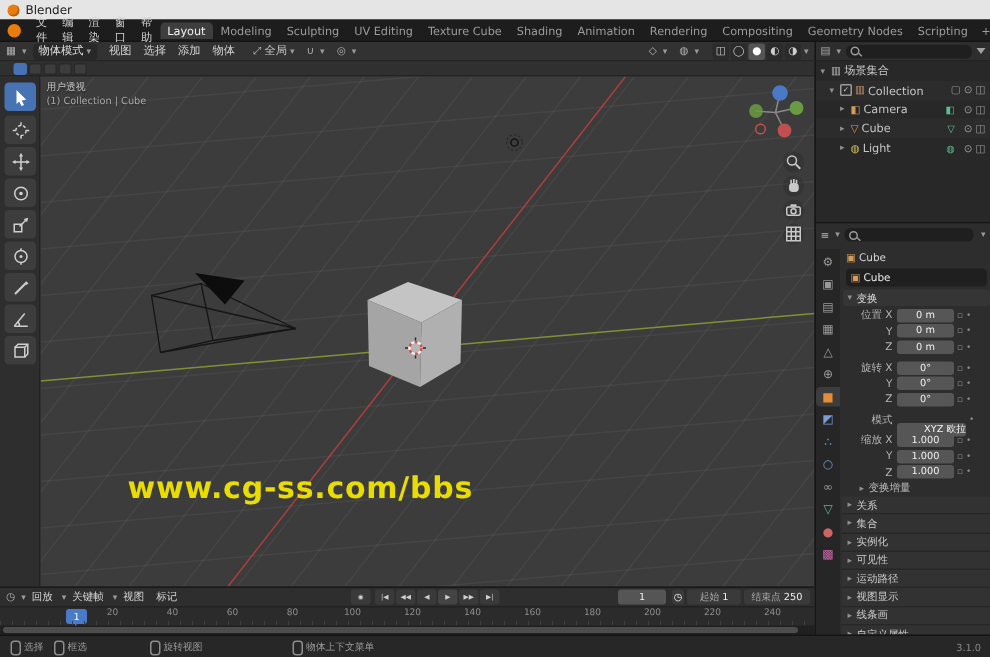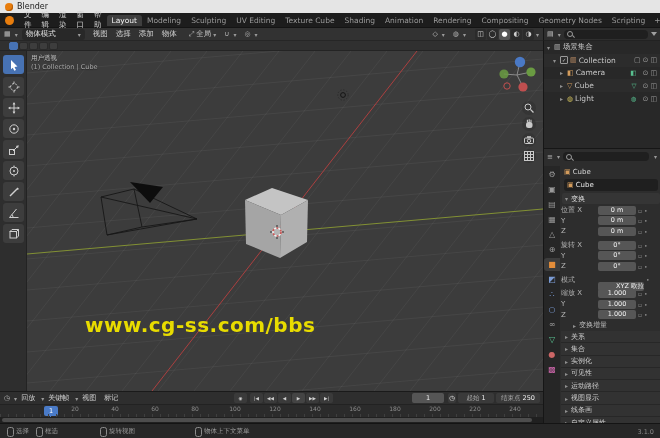--- a/index.html
+++ b/index.html
@@ -23,21 +23,21 @@
   .ws-tab.active{background:#3e3e3e;color:#f0f0f0;}
   .ws-add{color:#9b9b9b;padding:0 4px;}
   .caret{font-size:6px;color:#9a9a9a;margin-left:2px;}
   .miniicon{font-size:7px;color:#b5b5b5;margin-right:2px;}
 
   
   .vph{left:0;top:28px;width:543px;height:13px;background:#323232;display:flex;align-items:center;
        font-size:7.5px;border-bottom:1px solid #262626;box-sizing:border-box;}
   .vph .menu-item{padding:0 4px;}
   .mode-pill{background:#282828;border-radius:3px;height:11px;display:inline-flex;align-items:center;
-             padding:0 4px;margin:0 4px;color:#e0e0e0;gap:20px;}
+             padding:0 4px;margin:0 4px;color:#e0e0e0;}
   .hdr-group{display:inline-flex;align-items:center;margin-left:8px;color:#c5c5c5;}
   .shade-btn{width:11px;height:11px;border-radius:2px;display:inline-flex;align-items:center;
              justify-content:center;font-size:7px;color:#cfcfcf;background:#2b2b2b;margin-left:1px;}
   .shade-btn.active{background:#555;color:#fff;}
 
   
   .toolset{left:0;top:41px;width:543px;height:10px;background:#303030;border-bottom:1px solid #242424;
            display:flex;align-items:center;box-sizing:border-box;padding-left:9px;}
   .selmode{width:9px;height:8px;border-radius:2px;background:#3d3d3d;margin-right:1px;
            display:inline-block;box-sizing:border-box;border:1px solid #2a2a2a;}
@@ -92,21 +92,21 @@
   .ptab.active{background:#3d3d3d;border-radius:3px 0 0 3px;}
   .t-object{color:#e58e3a;}.t-mod{color:#7a9bd4;}.t-part{color:#7a9bd4;}.t-phys{color:#7a9bd4;}
   .t-data{color:#58c090;}.t-mat{color:#cc6666;}.t-tex{color:#cc66aa;}
   .props-content{position:absolute;left:17px;top:17px;width:100px;}
   .crumb{display:flex;align-items:center;height:12px;padding:0 3px;color:#d5d5d5;}
   .namefield{display:flex;align-items:center;height:12px;margin:1px 3px;background:#1f1f1f;
              border-radius:3px;padding:0 3px;color:#e8e8e8;}
   .sect-h{display:flex;align-items:center;height:11px;background:#353535;border-radius:2px;
           margin:2px 1px 1px 1px;padding:0 3px;color:#dedede;}
   .prow{display:flex;align-items:center;height:10.6px;}
-  .prow .lbl{width:34px;color:#b5b5b5;padding-right:3px;flex:none;}
+  .prow .lbl{width:34px;text-align:right;color:#b5b5b5;padding-right:3px;flex:none;}
   .val{width:38px;height:9px;background:#565656;border-radius:2px;color:#f2f2f2;text-align:center;
        line-height:9px;flex:none;font-size:6.5px;}
   .val.wide{width:46px;text-align:right;padding-left:3px;box-sizing:border-box;margin-top:14px;}
   .deco{color:#8a8a8a;font-size:6px;margin-left:2px;flex:none;}
   .subpanel{display:flex;align-items:center;height:11px;padding-left:12px;color:#bdbdbd;}
   .csect{display:flex;align-items:center;height:11.3px;background:#323232;border-bottom:1px solid #272727;
          padding:0 4px;color:#cccccc;}
   .exp{color:#909090;font-size:6px;margin-right:3px;}
 
   

